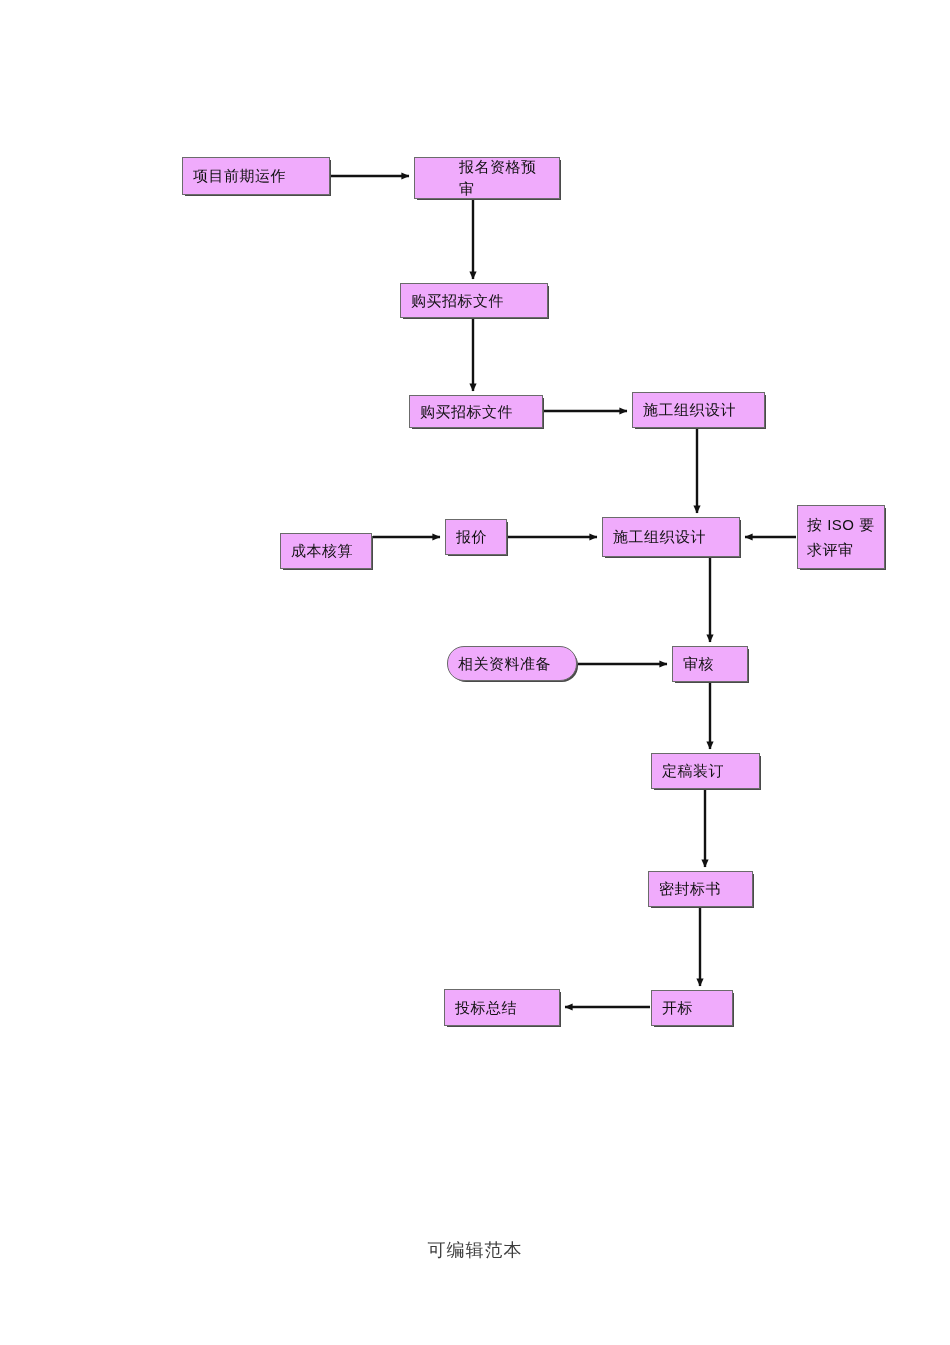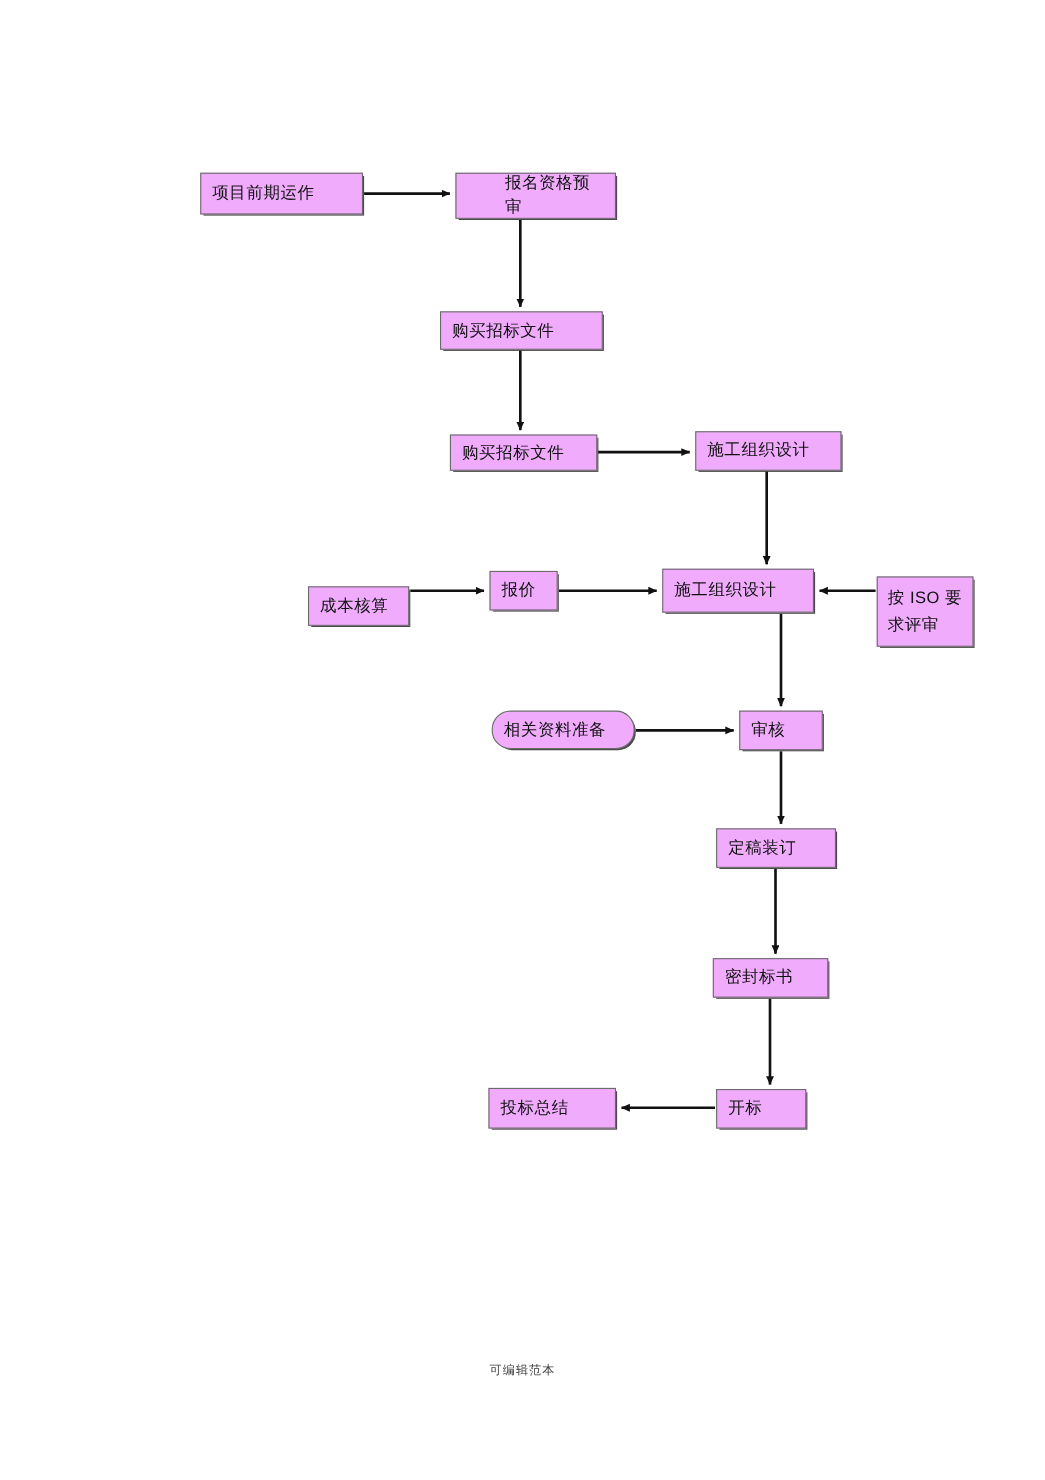--- a/index.html
+++ b/index.html
@@ -45,32 +45,31 @@
   .node .node-label {
     font-size: 15px;
     line-height: 1.45;
     letter-spacing: 0.5px;
     white-space: pre-line;
     color: #111111;
   }
   .node.two-line {
     align-items: center;
     padding: 0 9px;
-    margin-top: 19px;
   }
   .node.two-line .node-label {
     line-height: 1.7;
   }
   #footer-note {
     position: absolute;
     left: 0;
     top: 1238px;
     width: 950px;
     text-align: center;
-    font-size: 11px;
+    font-size: 18px;
     color: #3d3d3d;
     letter-spacing: 1px;
   }
 </style>
 </head>
 <body>
 
 <div id="flow-canvas">
 
   <svg class="edge-layer" viewBox="0 0 950 1345" width="950" height="1345" xmlns="http://www.w3.org/2000/svg">

